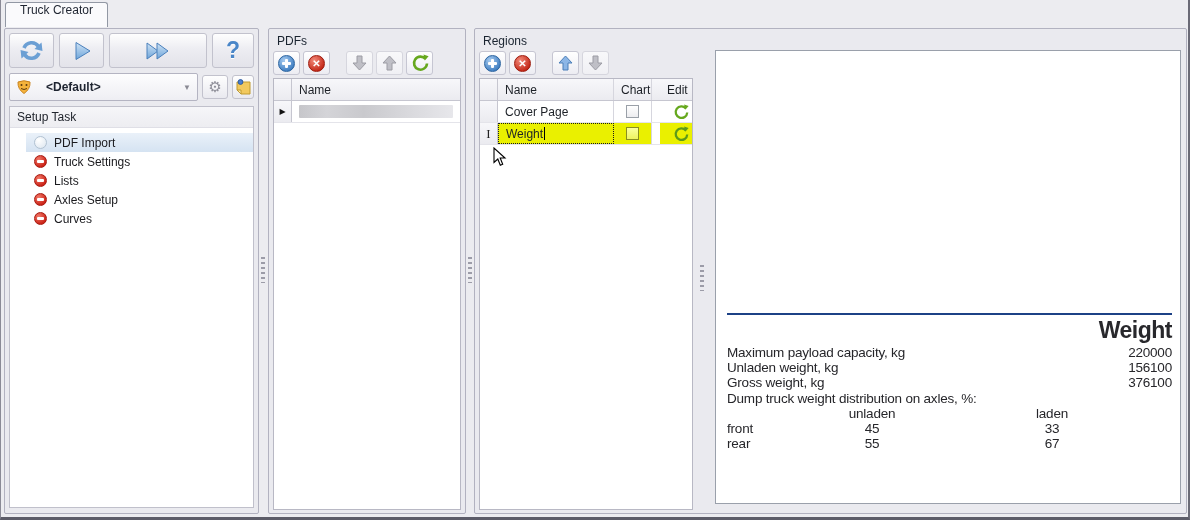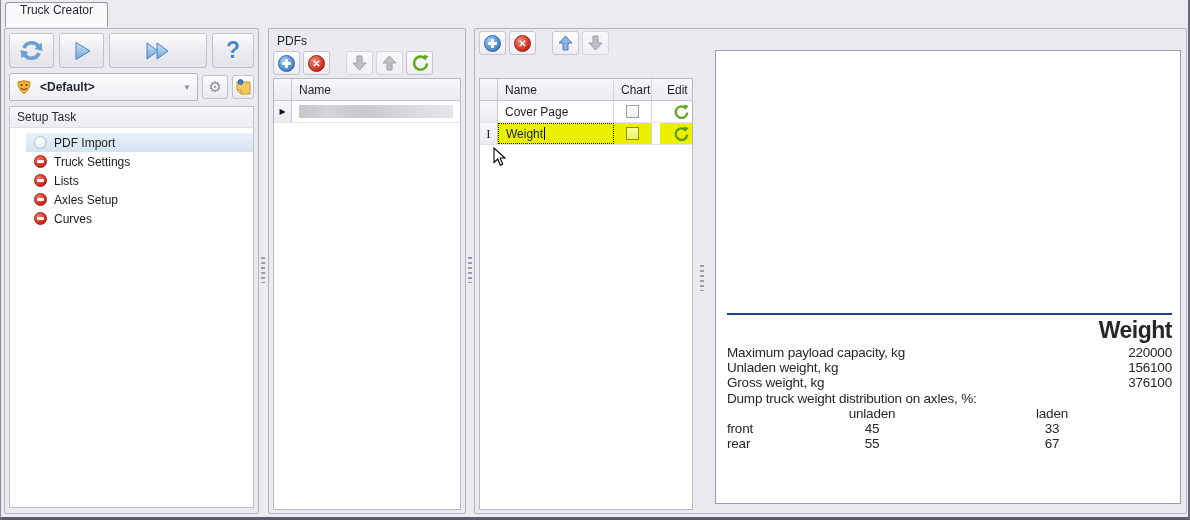--- a/index.html
+++ b/index.html
@@ -31,21 +31,21 @@
   .lp-toolbar { display:flex; gap:5px; padding:4px 4px 2px; }
   .tbtn { height:35px; border:1px solid #c2c2cd; border-radius:3px;
           background:linear-gradient(#fefefe,#ededf2 45%,#e3e3ea);
           display:flex; align-items:center; justify-content:center; }
   .tbtn.w-sm { width:45px; } .tbtn.w-lg { flex:1; } .tbtn.w-help { width:42px; }
   .help-glyph { font-size:23px; font-weight:bold; color:#4a86c8; text-shadow:0 1px 0 #fff; }
 
   .lp-combo-row { display:flex; gap:4px; padding:3px 4px; align-items:center; }
   .combo { flex:1; height:28px; border:1px solid #b4b4c2; border-radius:2px;
            background:linear-gradient(#fdfdfe,#eeeef3); display:flex; align-items:center;
-           padding:0 6px; gap:8px; font-size:12px; font-weight:bold; color:#1e2430; }
+           padding:0 6px; gap:14px; font-size:12px; font-weight:bold; color:#1e2430; }
   .combo-arrow { margin-left:auto; color:#8a8a94; font-size:8px; }
   .sqbtn { width:26px; height:24px; border:1px solid #c2c2cd; border-radius:3px;
            background:linear-gradient(#fefefe,#e9e9ef); display:flex; align-items:center; justify-content:center; }
   .gear-glyph { font-size:15px; color:#90909a; }
 
   .groupbox { position:absolute; left:4px; right:4px; top:77px; bottom:5px;
               border:1px solid #c0c0cb; background:#fff; }
   .group-header { height:21px; background:linear-gradient(#f6f6f9,#ededf1);
                   border-bottom:1px solid #dfdfe6; font-size:12px; color:#22262e;
                   display:flex; align-items:center; padding:0 7px; }
@@ -264,20 +264,21 @@
         </div>
       </div>
     </div>
   </div>
 
   <div class="vsplit" style="left:466px;">
       <div class="grip"></div>
     </div>
 
   <div class="panel" style="left:473px; width:713px;">
+    <div class="panel-caption">Regions</div>
     <div class="mini-toolbar">
       <div class="mbtn">
           <span class="ic-plus"></span>
         </div>
       <div class="mbtn">
           <span class="ic-x">✕</span>
         </div>
       <div class="tb-gap"></div>
       <div class="mbtn">
         <svg width="15" height="16" viewBox="0 0 15 16">

